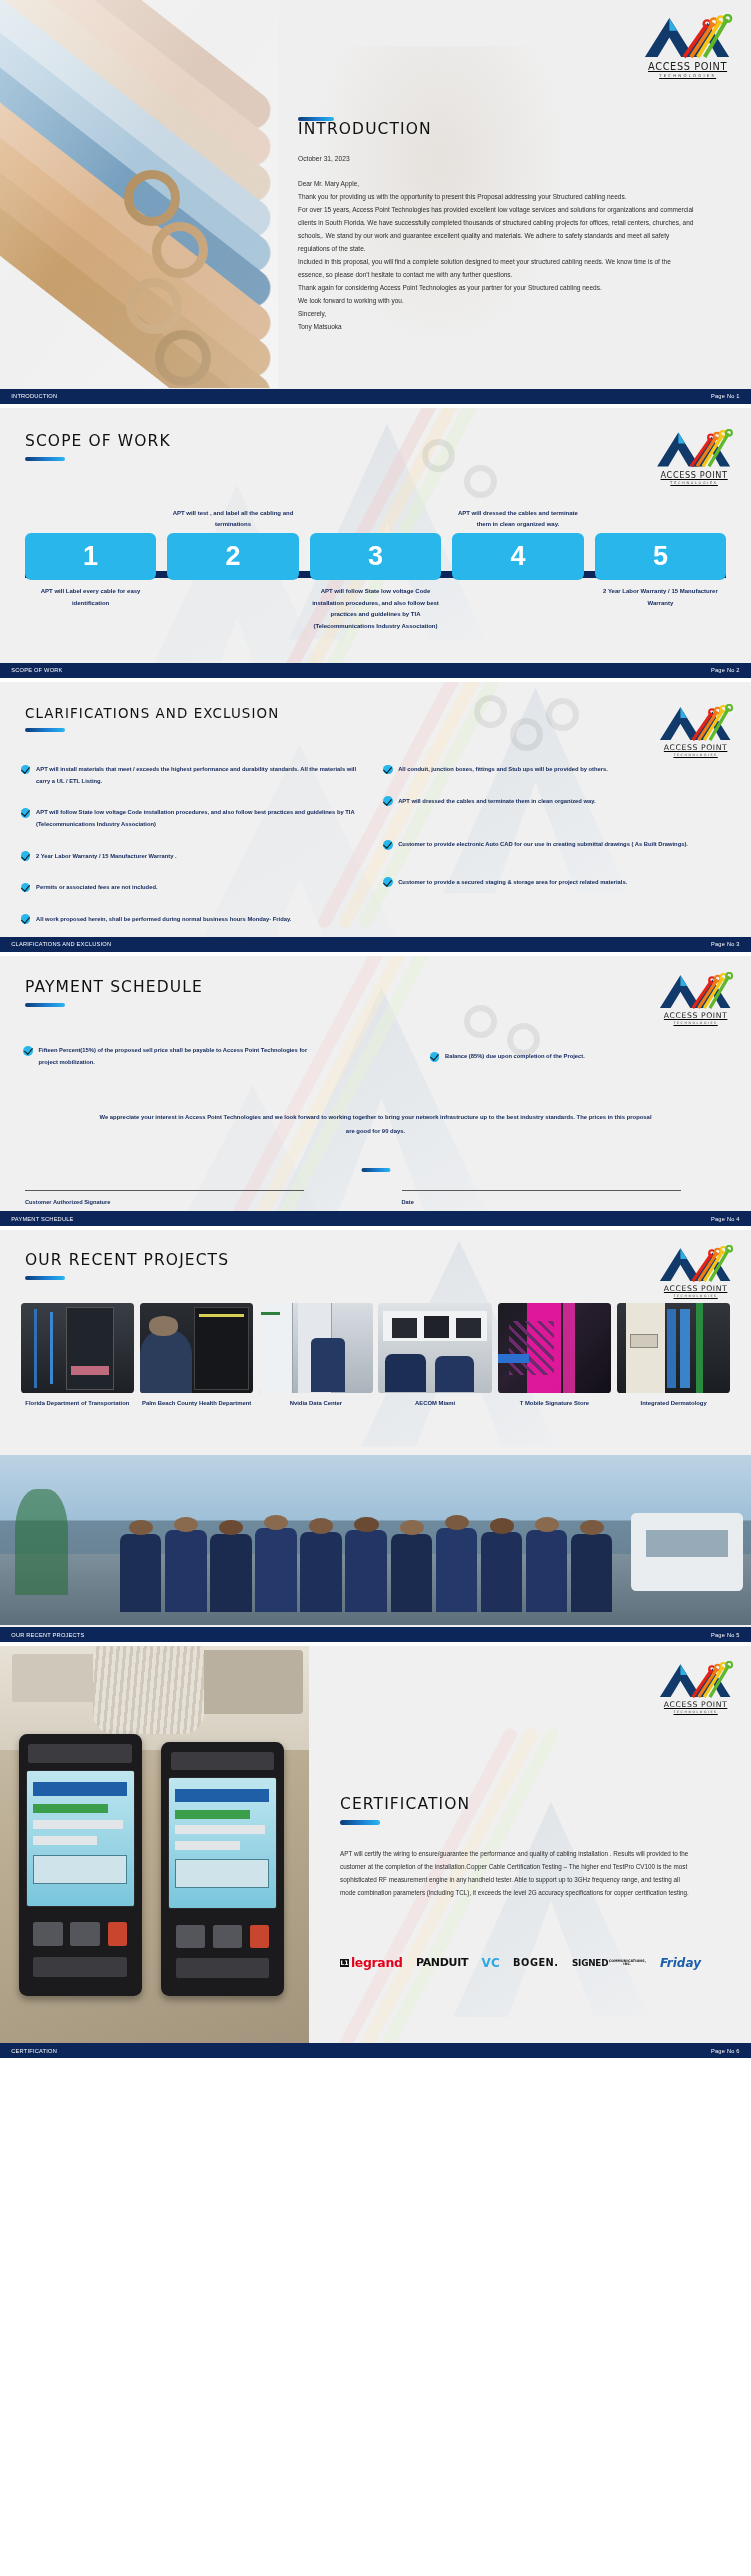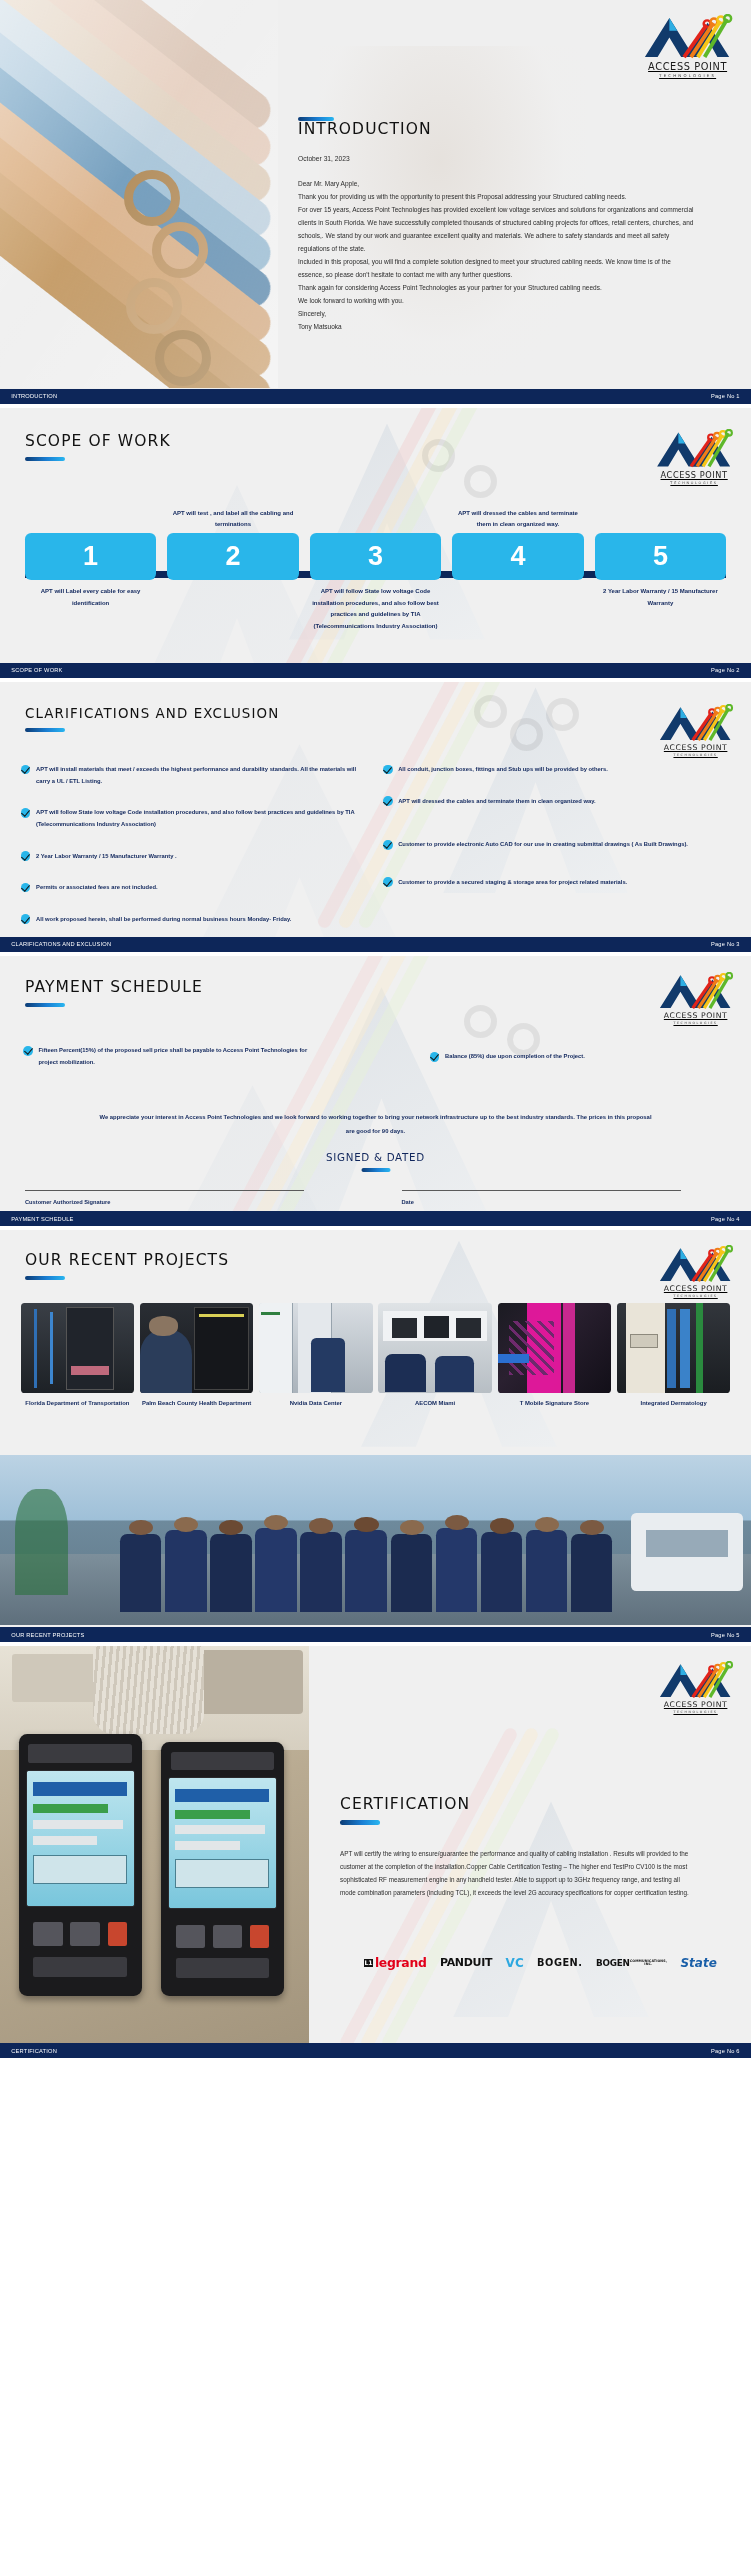--- a/index.html
+++ b/index.html
@@ -331,21 +331,21 @@
     z-index: 5;
     font-family: "Liberation Sans", sans-serif;
   }
   .cert-brands {
     position: absolute;
     left: 340px; top: 309px; width: 361px;
     display: flex; align-items: center; gap: 13.4px;
     z-index: 5;
   }
   .brand { font-family: "DejaVu Sans", sans-serif; display: flex; align-items: center; }
-  .b-legrand { color: #e2001a; font-size: 12.4px; font-weight: 700; font-style: normal; letter-spacing: -0.3px; margin-left: 24px; }
+  .b-legrand { color: #e2001a; font-size: 12.4px; font-weight: 700; font-style: normal; letter-spacing: -0.3px; }
   .b-legrand .sq { display:inline-block; width:8.8px; height:8.8px; background:#111; color:#fff; font-size:6.2px; line-height:8.8px; text-align:center; margin-right:2.1px; }
   .b-panduit { color: #111; font-size: 11px; font-weight: 700; letter-spacing: -0.3px; }
   .b-vc { color: #2da8e0; font-size: 12px; font-weight: 700; }
   .b-fluke { color: #111; font-size: 9.8px; font-weight: 700; letter-spacing: 0.5px; }
   .b-bogen { color: #111; font-size: 8.8px; font-weight: 700; letter-spacing: -0.2px; text-align: center; line-height: 1; }
   .b-bogen small { display:block; font-size: 3.3px; letter-spacing: 0.1px; font-weight: 700; margin-top: 1px; }
   .b-bicsi { color: #1a5fa8; font-size: 12px; font-weight: 700; font-style: italic; }
 </style>
 </head>
 <body>
@@ -603,21 +603,20 @@
       <span class="clar-txt">Fifteen Percent(15%) of the proposed sell price shall be payable to Access Point Technologies for project mobilization.</span>
     </div>
     <div class="pay-item">
       <span class="check"></span>
       <span class="clar-txt">Balance (85%) due upon completion of the Project.</span>
     </div>
   </div>
 
   <div class="pay-note">We appreciate your interest in Access Point Technologies and we look forward to working together to bring your network infrastructure up to the best industry standards. The prices in this proposal are good for 90 days.</div>
 
-  <div class="signed-title">SIGNED &amp; DATED</div>
   <div class="signed-rule"></div>
 
   <div class="sig-grid">
     <div>
       <div class="sig-line"></div>
       <div class="sig-lbl">Customer Authorized Signature</div>
     </div>
     <div>
       <div class="sig-line"></div>
       <div class="sig-lbl">Date</div>
@@ -830,24 +829,24 @@
 
   <div class="cert-brands">
     <span class="brand b-legrand">
         <span class="sq">L1</span>
         <span>legrand</span>
       </span>
     <span class="brand b-panduit">PANDUIT</span>
     <span class="brand b-vc">VC</span>
     <span class="brand b-fluke">BOGEN.</span>
     <span class="brand b-bogen">
-        <span>BOGEN</span>
+        <span>SIGNED</span>
         <small>COMMUNICATIONS, INC.</small>
       </span>
-    <span class="brand b-bicsi">State</span>
+    <span class="brand b-bicsi">Friday</span>
   </div>
 
   <div class="footer">
     <span>CERTIFICATION</span>
     <span>Page No 6</span>
   </div>
 
 </div>
 
 

